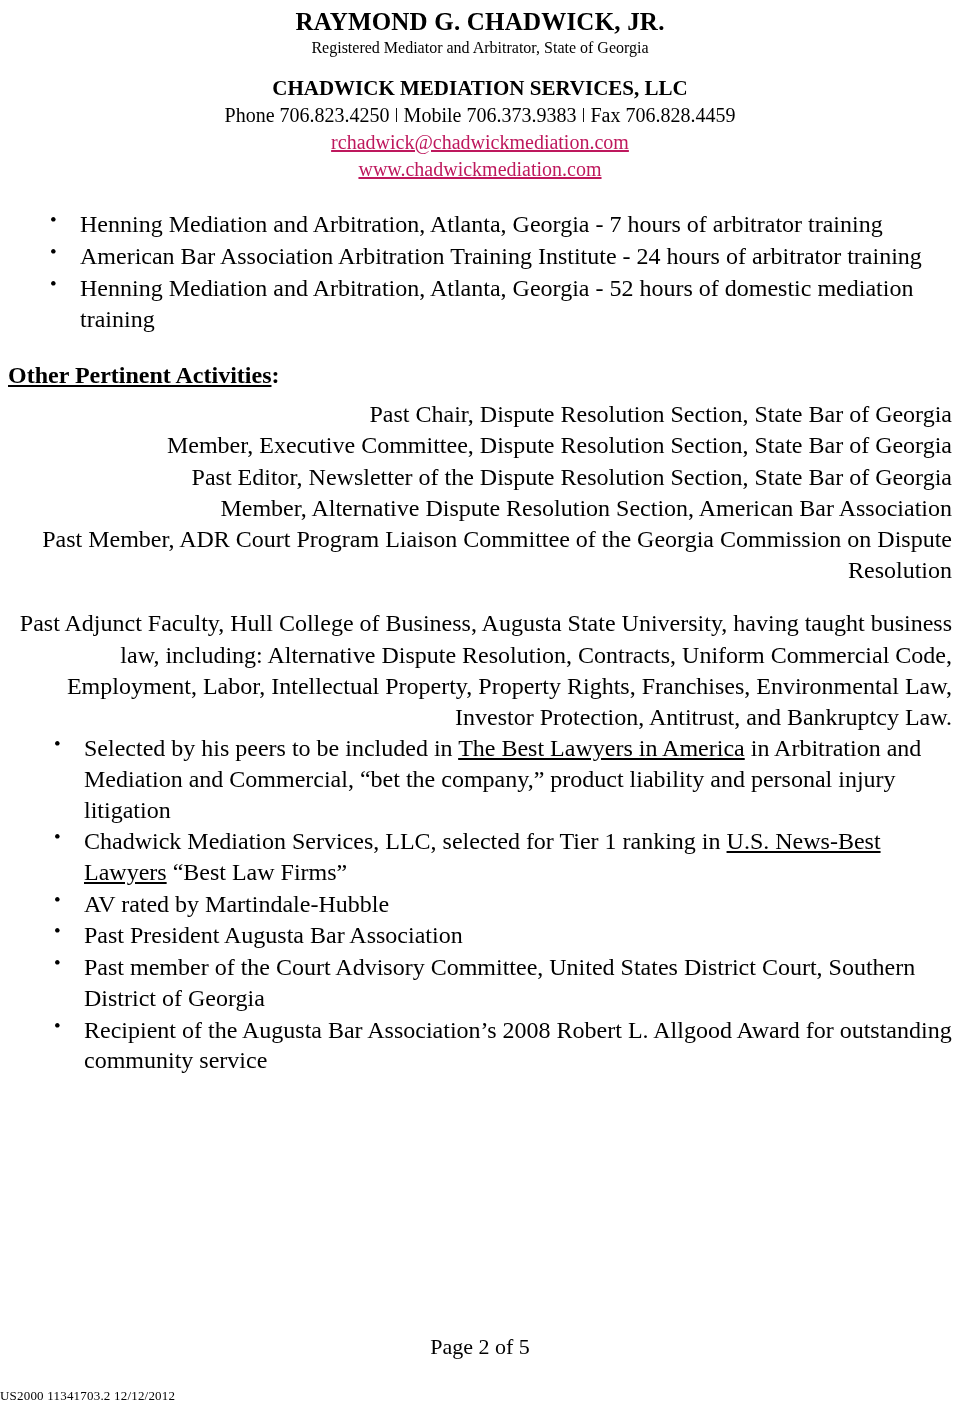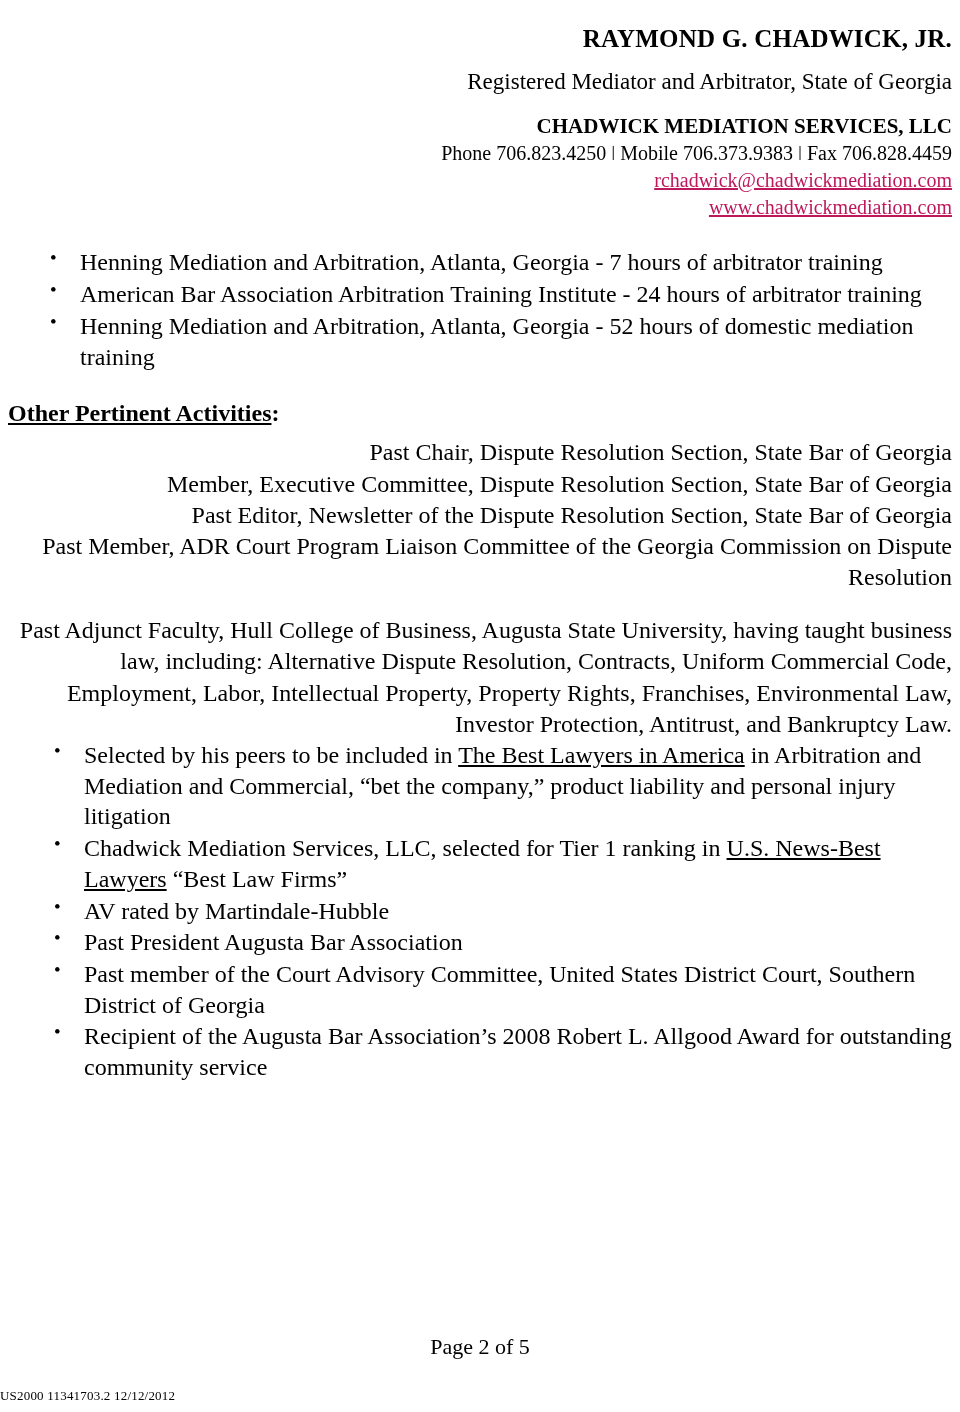--- a/index.html
+++ b/index.html
@@ -18,33 +18,33 @@
   .page {
     position: relative;
     width: 960px;
     height: 1412px;
     box-sizing: border-box;
     padding: 0 8px;
   }
 
   
   .header {
-    text-align: right;
-    padding-top: 23px;
+    text-align: center;
+    padding-top: 6px;
   }
   .hdr-name {
     font-size: 25px;
     font-weight: bold;
     letter-spacing: 0.2px;
     line-height: 1.25;
   }
   .hdr-title {
-    font-size: 23px;
+    font-size: 16px;
     line-height: 1.3;
-    margin-top: 13px;
+    margin-top: 1px;
   }
   .hdr-firm {
     font-size: 21px;
     font-weight: bold;
     margin-top: 16px;
     line-height: 1.3;
     font-variant: small-caps;
   }
   .hdr-line {
     font-size: 20px;
@@ -149,20 +149,21 @@
       <li>Henning Mediation and Arbitration, Atlanta, Georgia - 52 hours of domestic mediation training</li>
     </ul>
   </div>
 
   <div class="section-head"><span class="u">Other Pertinent Activities</span><span>:</span></div>
 
   <div>
     <p class="para">Past Chair, Dispute Resolution Section, State Bar of Georgia</p>
     <p class="para">Member, Executive Committee, Dispute Resolution Section, State Bar of Georgia</p>
     <p class="para">Past Editor, Newsletter of the Dispute Resolution Section, State Bar of Georgia</p>
+    <p class="para">Member, Alternative Dispute Resolution Section, American Bar Association</p>
     <p class="para">Past Member, ADR Court Program Liaison Committee of the Georgia Commission on Dispute Resolution</p>
   </div>
 
   <p class="para para-gap">Past Adjunct Faculty, Hull College of Business, Augusta State University, having taught business law, including:  Alternative Dispute Resolution, Contracts, Uniform Commercial Code, Employment, Labor, Intellectual Property, Property Rights, Franchises, Environmental Law, Investor Protection, Antitrust, and Bankruptcy Law.</p>
 
 
   <ul class="bullets indent2">
     <li><span>Selected by his peers to be included in </span><span class="u-text">The Best Lawyers in America</span><span> in Arbitration and Mediation and Commercial, “bet the company,” product liability and personal injury litigation</span></li>
     <li><span>Chadwick Mediation Services, LLC, selected for Tier 1 ranking in </span><span class="u-text">U.S. News-Best Lawyers</span><span> “Best Law Firms”</span></li>
     <li><span>AV rated by Martindale-Hubble</span><span class="u-text"></span><span></span></li>

